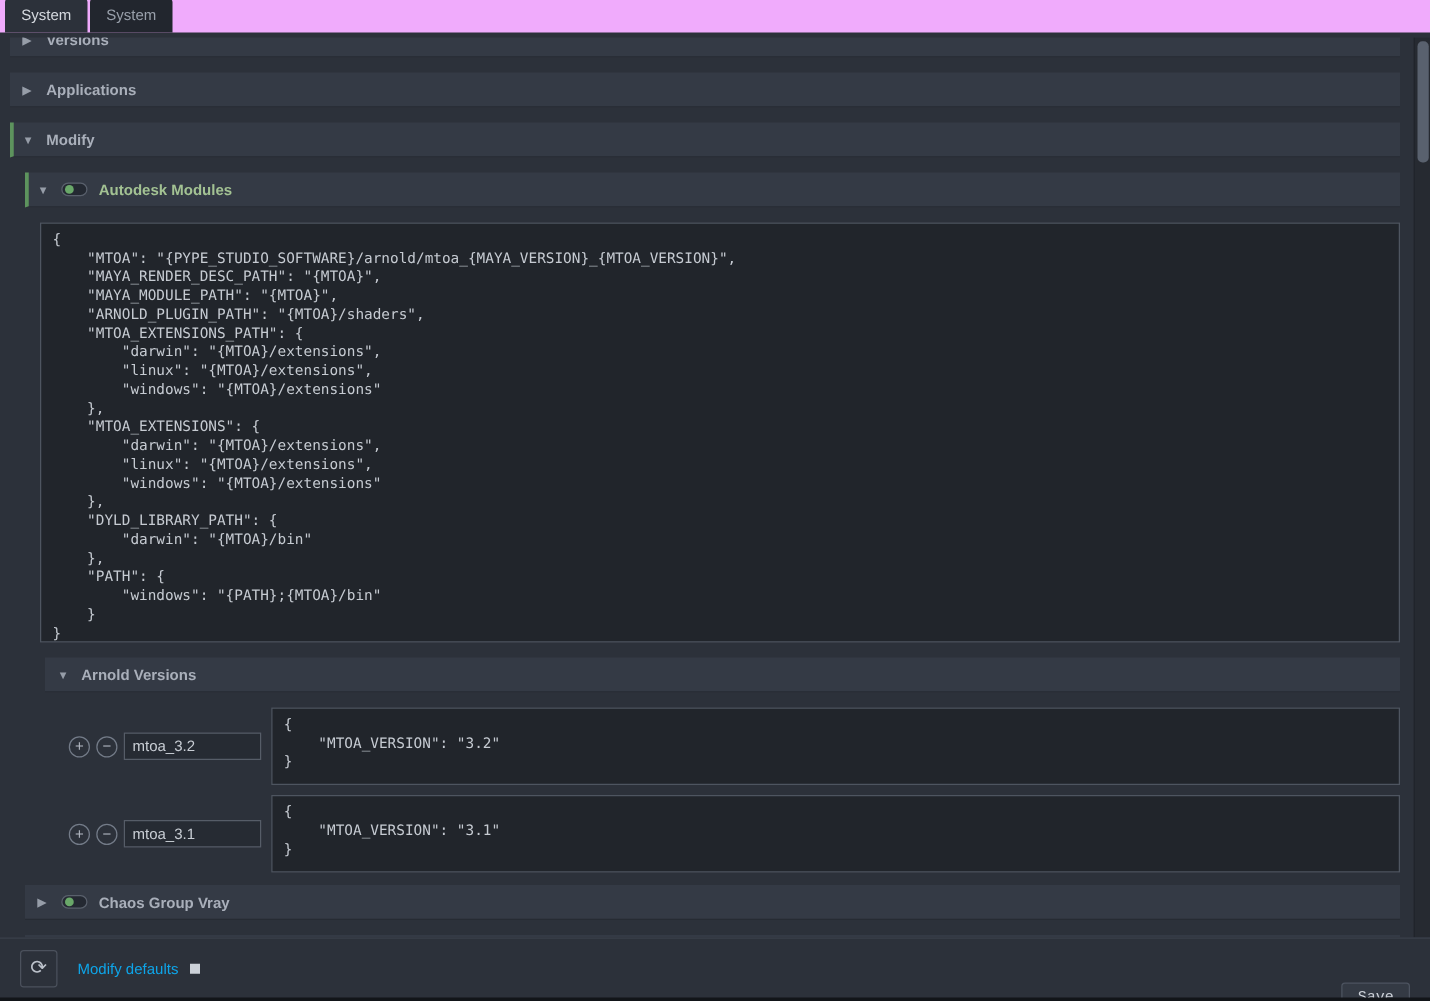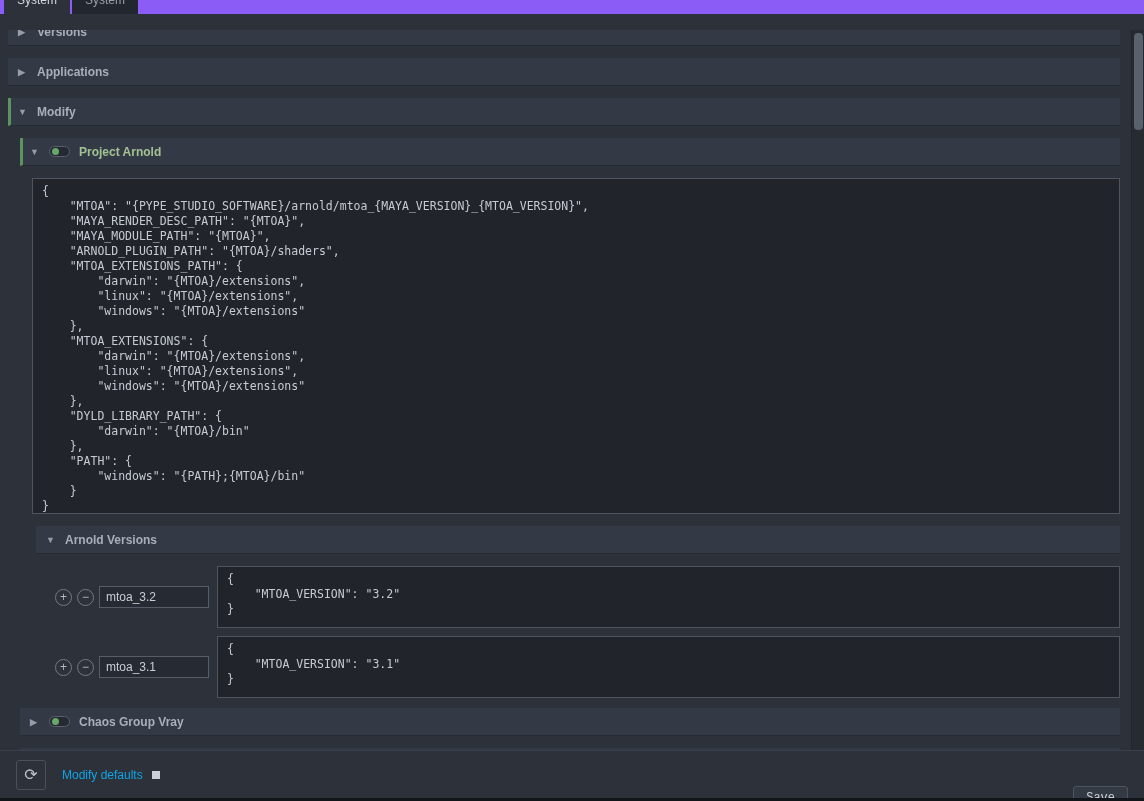--- a/index.html
+++ b/index.html
@@ -9,21 +9,21 @@
     background: #2c313a;
     font-family: "Liberation Sans", sans-serif;
     font-size: 12px;
     color: #b0b6c0;
     overflow: hidden;
     position: relative;
   }
 
   
   .tabbar {
-    height: 14px; background: #8b5cf6;
+    height: 26px; background: #f0abfc;
     display: flex; align-items: flex-end; padding-left: 4px;
   }
   .tab {
     padding: 6px 13px 7px; margin-right: 2px;
     background: #22262e; color: #99a0ab;
     border-radius: 3px 3px 0 0; cursor: pointer;
   }
   .tab.active { background: #2c313a; color: #d6dae0; }
 
   
@@ -158,21 +158,21 @@
   <div class="hdr expanded">
     <span class="arrow">▼</span>
     <span class="hlabel">Modify</span>
   </div>
 
   <div class="hdr expanded indent1">
     <span class="arrow">▼</span>
     <span class="toggle">
         <span class="knob"></span>
       </span>
-    <span class="hlabel green">Project Arnold</span>
+    <span class="hlabel green">Autodesk Modules</span>
   </div>
 
   <div class="env-row">
     <textarea class="code env-box" spellcheck="false" style="">{
     "MTOA": "{PYPE_STUDIO_SOFTWARE}/arnold/mtoa_{MAYA_VERSION}_{MTOA_VERSION}",
     "MAYA_RENDER_DESC_PATH": "{MTOA}",
     "MAYA_MODULE_PATH": "{MTOA}",
     "ARNOLD_PLUGIN_PATH": "{MTOA}/shaders",
     "MTOA_EXTENSIONS_PATH": {
         "darwin": "{MTOA}/extensions",

